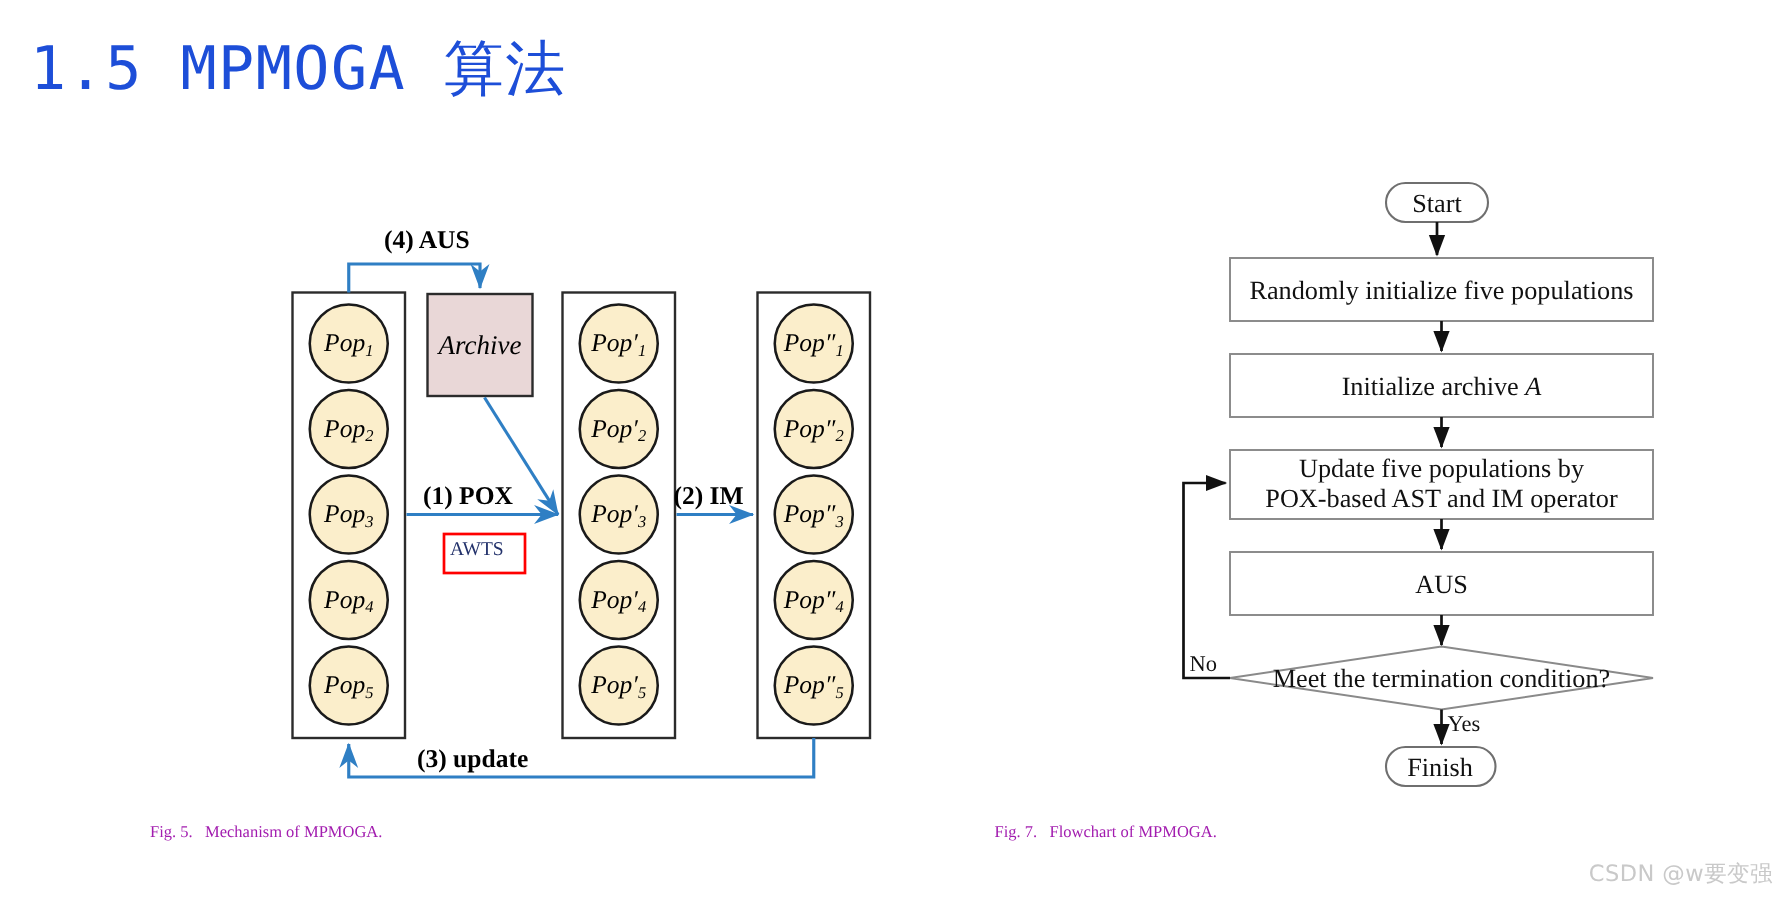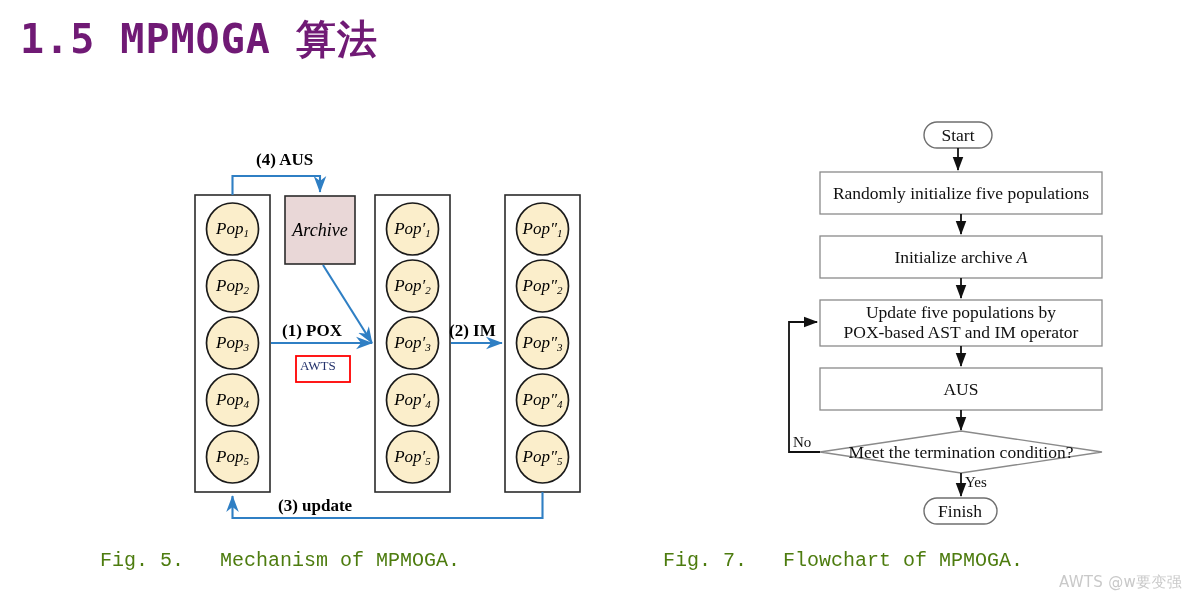--- a/index.html
+++ b/index.html
@@ -13,26 +13,26 @@
     position: relative;
     overflow: hidden;
     font-family: "Liberation Serif", serif;
     color: #000000;
   }
 
   
   #page-title {
     position: absolute;
     left: 20px;
-    top: 12px;
+    top: 18px;
     font-family: "DejaVu Sans Mono", monospace;
     font-size: 40px;
-    font-weight: 700;
+    font-weight: 400;
     letter-spacing: 1px;
-    color: #701a75;
+    color: #1d4ed8;
     white-space: pre;
   }
 
   
   #fig5 {
     position: absolute;
     left: 0px;
     top: 0px;
     width: 640px;
     height: 598px;
@@ -45,23 +45,23 @@
     left: 612px;
     top: 0px;
     width: 554px;
     height: 598px;
   }
   #fig6 svg { display: block; }
 
   
   .caption {
     position: absolute;
-    font-family: Liberation Mono, monospace;
-    font-size: 20px;
-    color: #4d7c0f;
+    font-family: Liberation Serif, serif;
+    font-size: 11px;
+    color: #a21caf;
     white-space: pre;
   }
   #caption-fig5 { left: 100px; top: 549px; }
   #caption-fig6 { left: 663px; top: 549px; }
 
   
   #watermark {
     position: absolute;
     right: 12px;
     bottom: 6px;
@@ -332,13 +332,13 @@
       <rect x="312" y="498" width="73" height="26" rx="13" ry="13" fill="#ffffff" stroke="#6f6f6f" stroke-width="1.4"></rect>
       <text class="flow-text" x="348" y="517" text-anchor="middle">Finish</text>
     </g>
   </svg>
 </div>
 
 <div class="caption" id="caption-fig5">Fig. 5.   Mechanism of MPMOGA.</div>
 
 <div class="caption" id="caption-fig6">Fig. 7.   Flowchart of MPMOGA.</div>
 
-<div id="watermark">AWTS @w要变强</div>
+<div id="watermark">CSDN @w要变强</div>
 
 </body></html>

